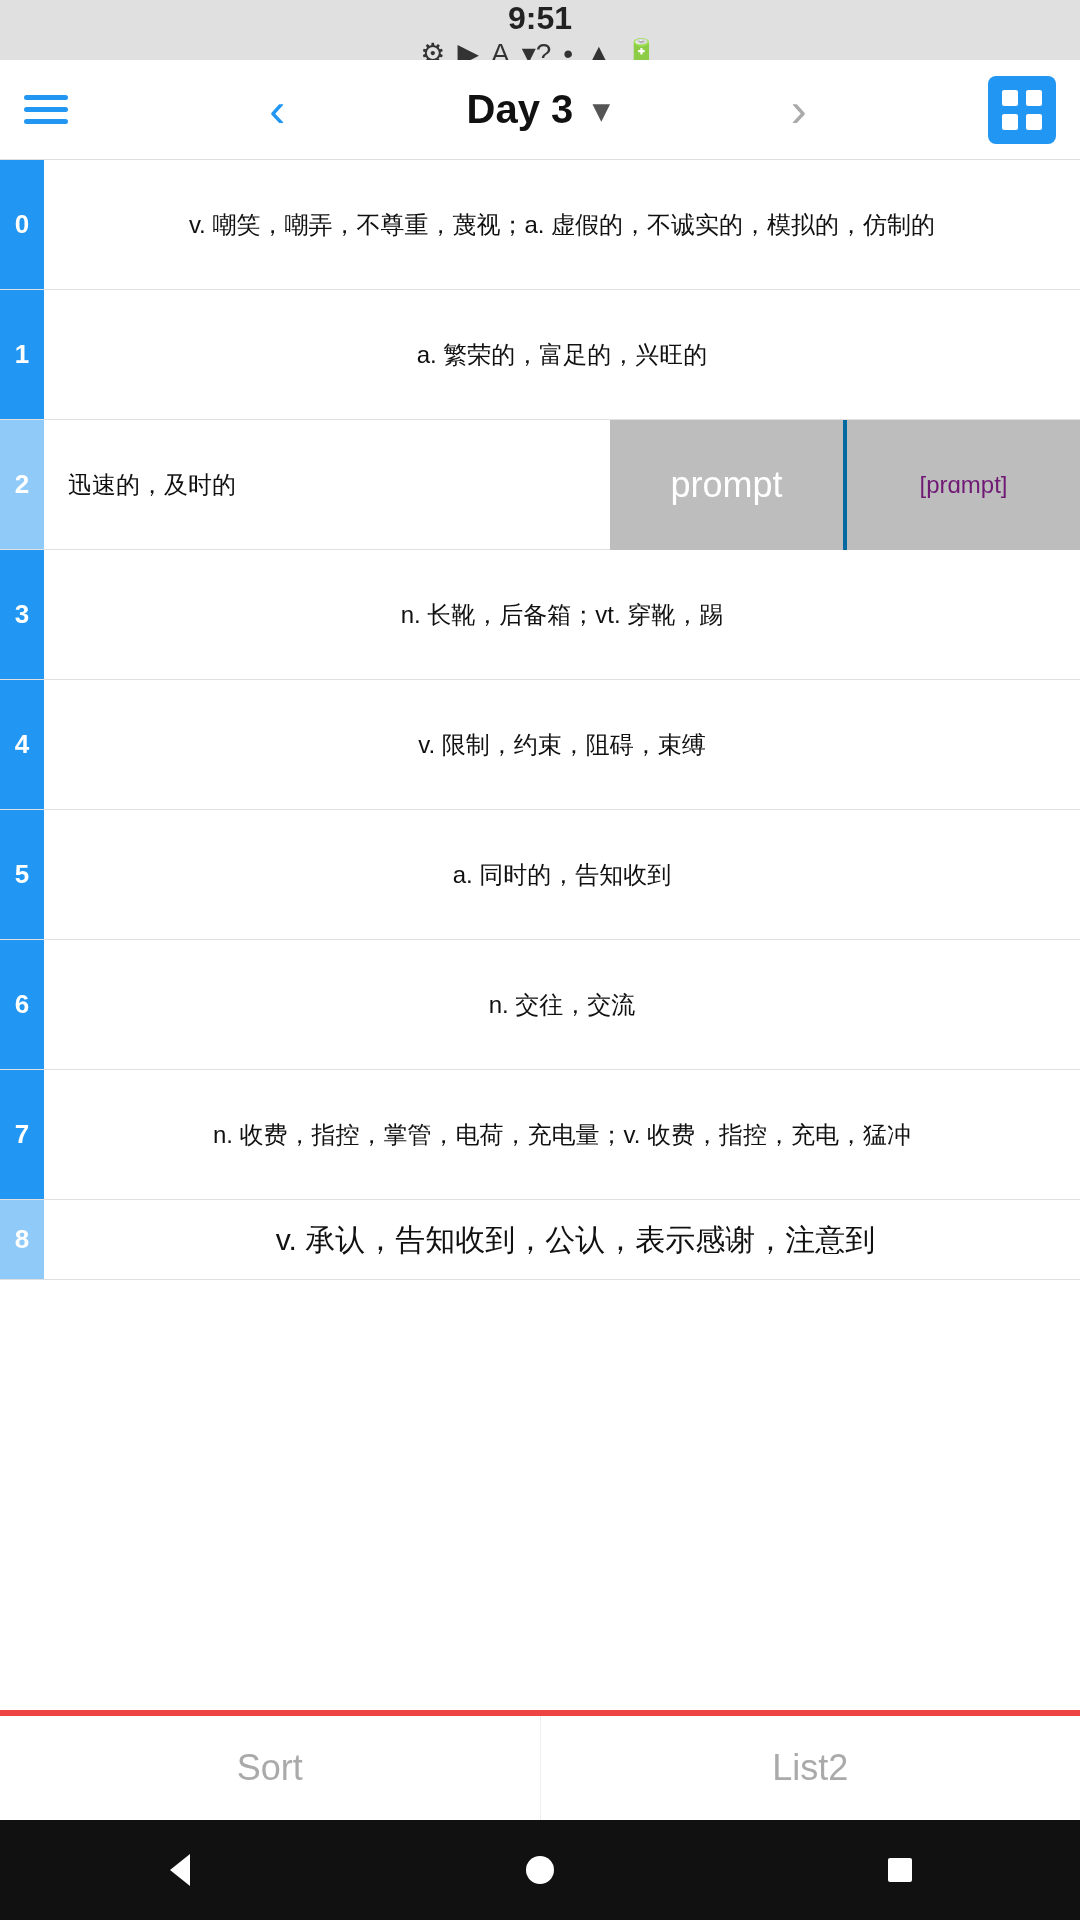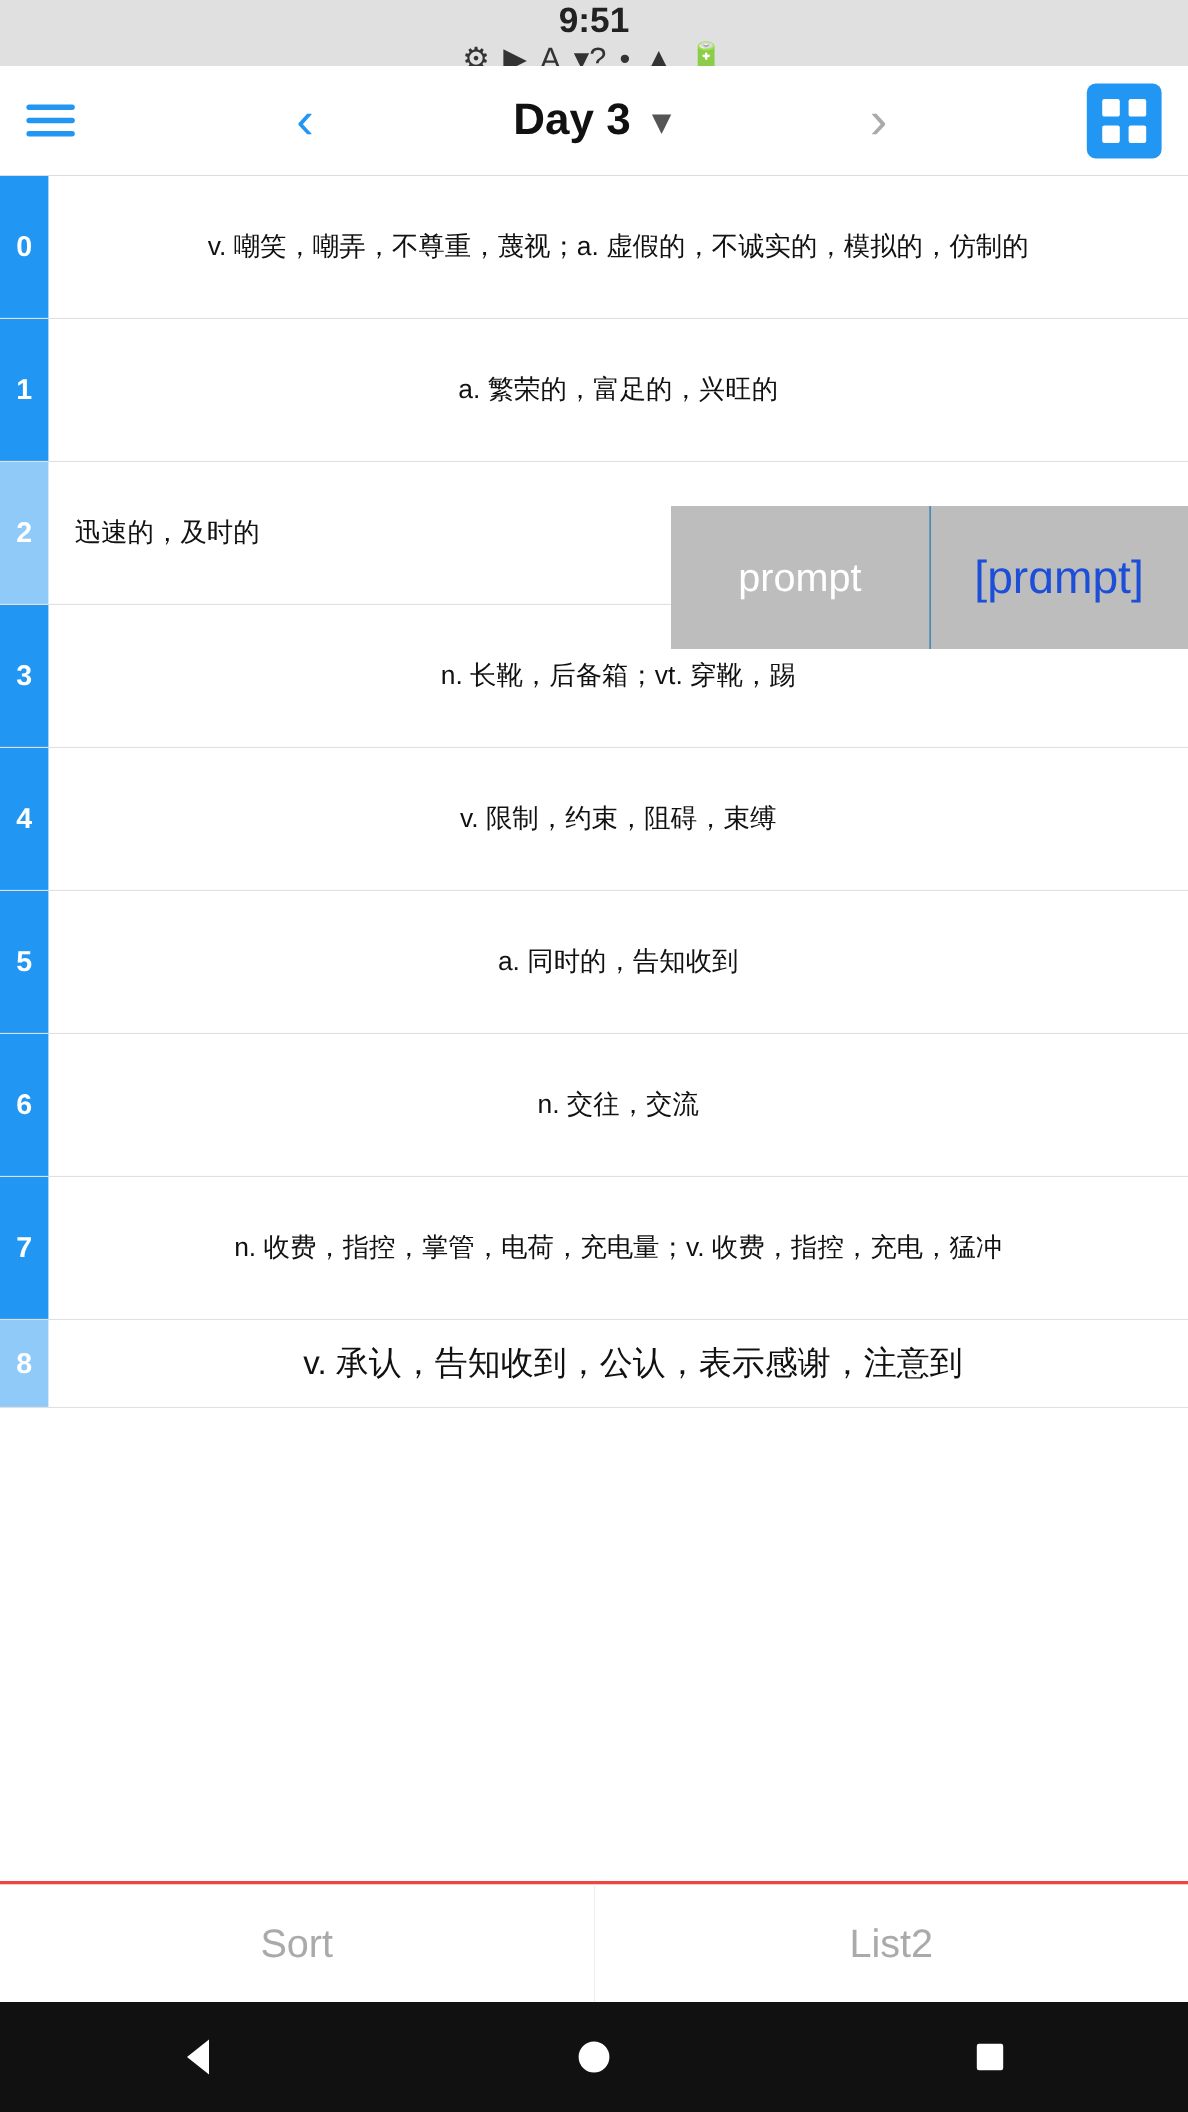--- a/index.html
+++ b/index.html
@@ -153,59 +153,58 @@
       padding-left: 24px;
     }
     .popup-overlay {
       position: absolute;
       right: 0;
       top: 0;
       width: 470px;
       height: 130px;
       display: flex;
       z-index: 10;
-      margin-top: 40px;
     }
     .popup-word {
       flex: 1;
       background: #bdbdbd;
       display: flex;
       align-items: center;
       justify-content: center;
       font-size: 36px;
       color: #fff;
       font-weight: 500;
     }
     .popup-phonetic {
       flex: 1;
       background: #bdbdbd;
       display: flex;
       align-items: center;
       justify-content: center;
-      font-size: 42px;
-      color: #1d4ed8;
+      font-size: 24px;
+      color: #701a75;
       font-weight: 400;
-      border-left: 1px solid #0369a1;
+      border-left: 4px solid #0369a1;
     }
 
     
     .word-row.partial {
       min-height: 80px;
       overflow: hidden;
     }
     .word-row.partial .word-content {
       font-size: 30px;
       padding-left: 47px;
     }
 
     
     .bottom-tabs {
       height: 110px;
       background: #fff;
-      border-top: 3px solid #ef4444;
+      border-top: 6px solid #ef4444;
       display: flex;
       align-items: stretch;
     }
     .tab-item {
       flex: 1;
       display: flex;
       align-items: center;
       justify-content: center;
       font-size: 36px;
       color: #aaa;

